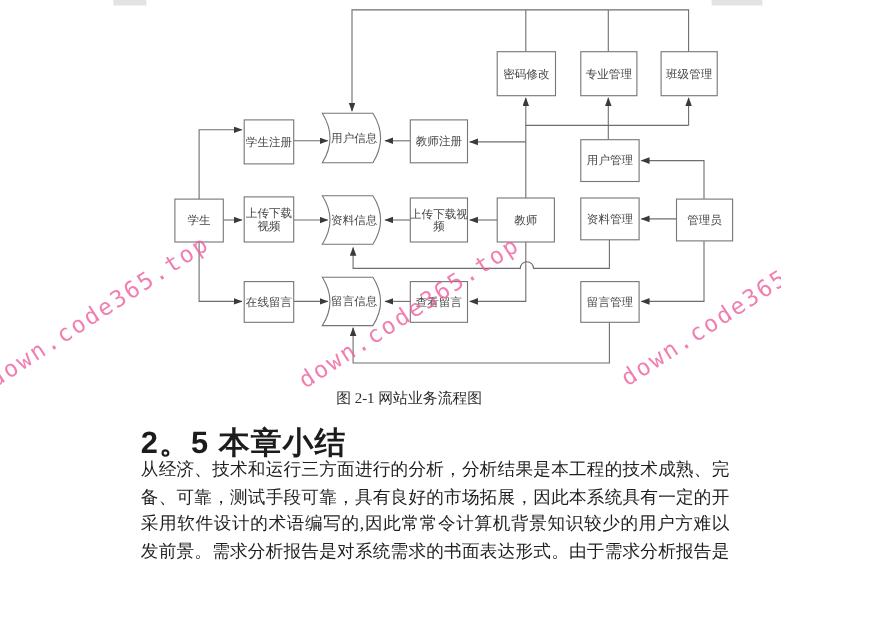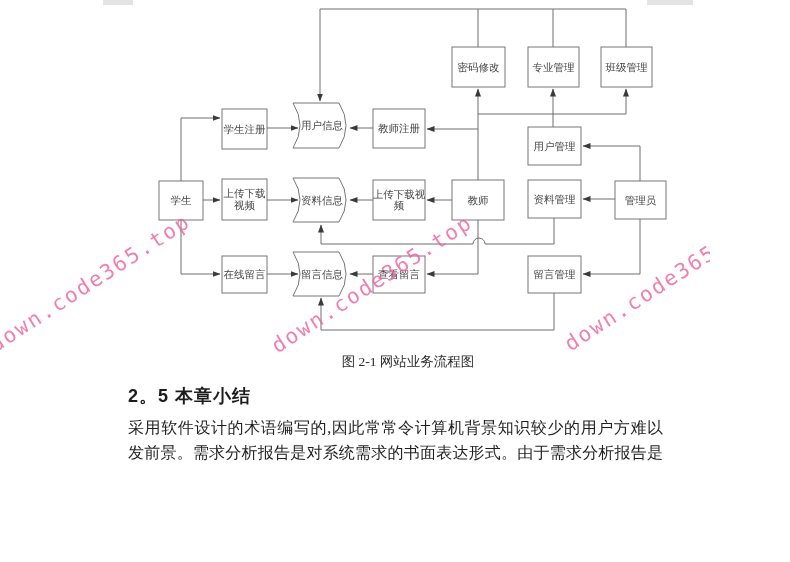--- a/index.html
+++ b/index.html
@@ -7,22 +7,22 @@
         font-family:"Liberation Serif",serif;}
   .smudge{position:absolute;height:5px;background:#dedede;opacity:.85;}
   .s1{left:103px;top:0;width:30px;}
   .s2{left:647px;top:0;width:46px;}
   svg.diagram{position:absolute;left:0;top:0;}
   .edge{fill:none;stroke:#6e6e6e;stroke-width:1;}
   .nodeshape{fill:#ffffff;stroke:#767676;stroke-width:1;}
   .nodelabel{fill:#454545;font-size:10.5px;font-family:"Liberation Serif",serif;
              text-anchor:middle;}
   .caption{position:absolute;top:353px;left:0;width:744px;text-align:center;
-           font-size:13.5px;color:#2b2b2b;margin-left:36px;}
-  .heading{position:absolute;top:384px;left:128px;font-size:18px;font-weight:bold;
+           font-size:13.5px;color:#2b2b2b;}
+  .heading{position:absolute;top:384px;left:128px;font-size:28px;font-weight:bold;
            color:#1c1c1c;font-family:"Liberation Sans",sans-serif;letter-spacing:1px;}
   .body{position:absolute;top:416px;left:128px;width:535px;font-size:16px;
         color:#1f1f1f;}
   .bline{white-space:nowrap;line-height:24.5px;height:24.5px;
          text-align:justify;text-align-last:justify;}
   .bline.indent{text-indent:44px;}
   .bline.last{text-align-last:left;}
   .wm{position:absolute;white-space:nowrap;font-family:"DejaVu Sans Mono",monospace;
       font-size:21px;letter-spacing:2px;opacity:.8;pointer-events:none;
       transform:translate(-50%,-50%) rotate(-33deg);}
@@ -138,20 +138,22 @@
       </g>
       <g>
         <rect x="528" y="256" width="53" height="37" class="nodeshape"></rect>
         <text class="nodelabel"><tspan x="554.5" y="278">留言管理</tspan></text>
       </g>
     </svg>
 
   <div class="caption">图 2-1 网站业务流程图</div>
   <div class="heading">2。5 本章小结</div>
   <div class="body">
+      <div class="bline">从经济、技术和运行三方面进行的分析，分析结果是本工程的技术成熟、完</div>
+      <div class="bline">备、可靠，测试手段可靠，具有良好的市场拓展，因此本系统具有一定的开</div>
       <div class="bline">采用软件设计的术语编写的,因此常常令计算机背景知识较少的用户方难以</div>
       <div class="bline">发前景。需求分析报告是对系统需求的书面表达形式。由于需求分析报告是</div>
     </div>
 
   <div class="wm wm1" style="color: rgb(238, 95, 157);">down.code365.top</div>
   <div class="wm wm2" style="color: rgb(238, 95, 157);">down.code365.top</div>
   <div class="wm wm3" style="color: rgb(238, 95, 157);">down.code365.top</div>
 </div>
 
 </body></html>

